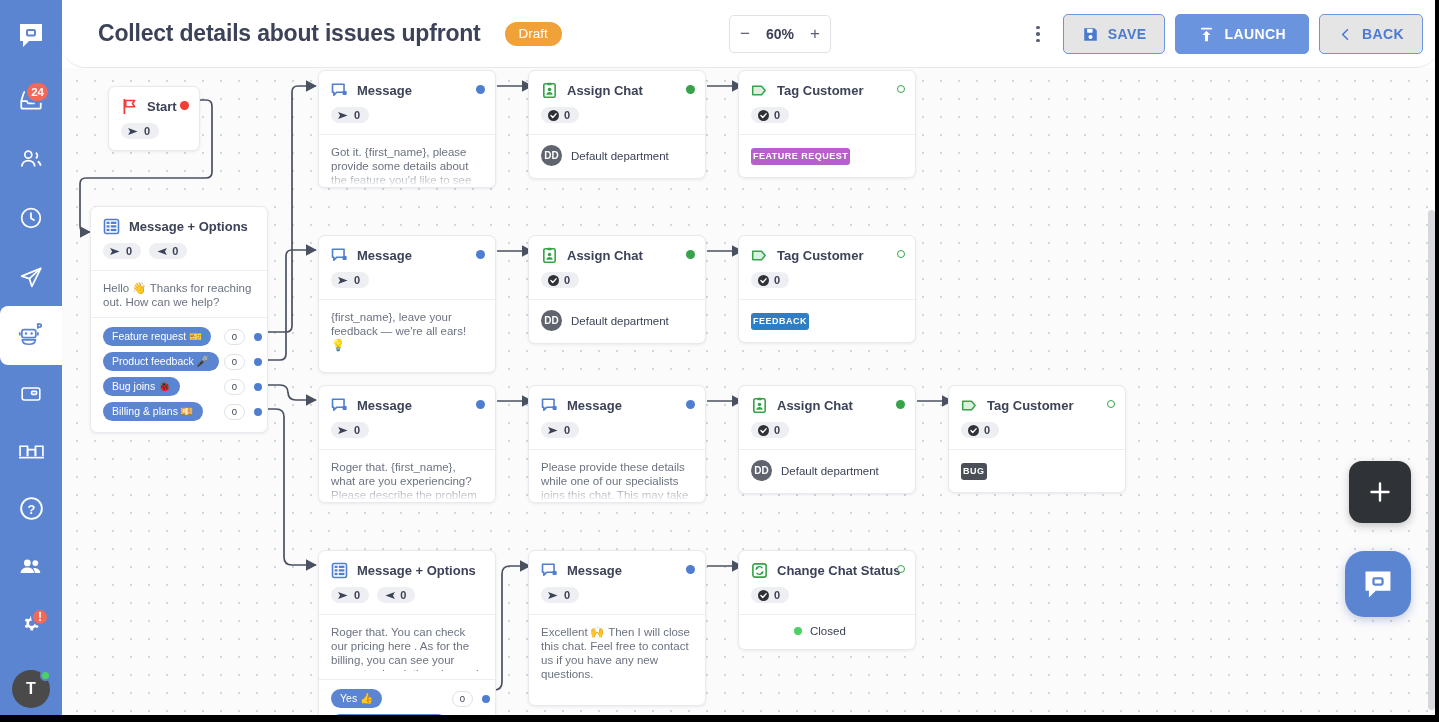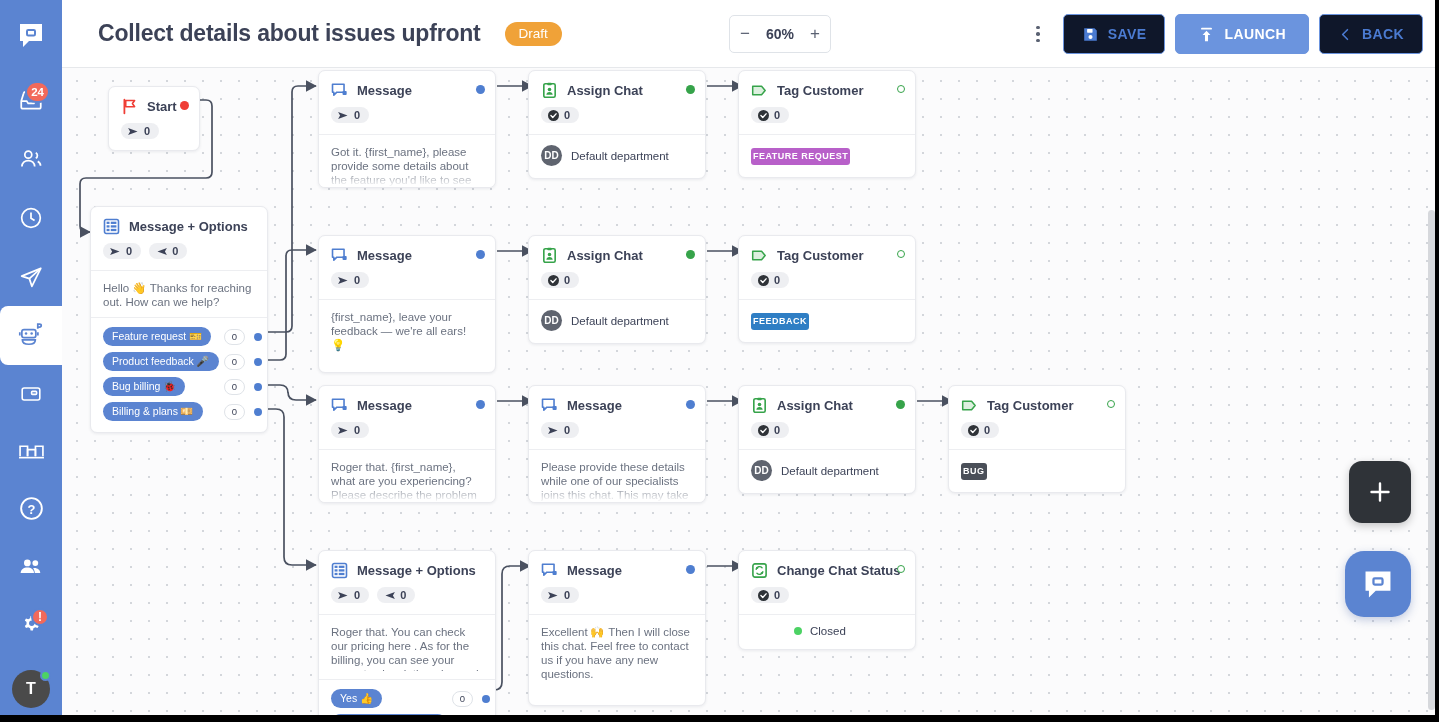--- a/index.html
+++ b/index.html
@@ -62,20 +62,21 @@
   }
 
   
   #header {
     position: absolute; left: 62px; top: 0;
     width: 1377px; height: 68px;
     background: #ffffff;
     border-bottom: 1px solid #e6e8eb;
     display: flex; align-items: center;
     z-index: 30;
+    border-radius: 23px;
   }
   #page-title {
     margin-left: 36px;
     font-size: 23px; font-weight: bold; color: #3c4257;
     letter-spacing: -0.2px;
     white-space: nowrap;
   }
   #draft-badge {
     margin-left: 24px;
     background: #f0a238; color: #fff;
@@ -106,21 +107,21 @@
   }
   .kebab {
     width: 22px; height: 40px; margin-right: 4px;
     display: flex; flex-direction: column; align-items: center;
     justify-content: center; gap: 3px; cursor: pointer;
   }
   .kebab i { width: 3.5px; height: 3.5px; border-radius: 50%; background: #5a6172; display:block;}
   .hbtn {
     height: 40px; padding: 0 18px;
     border: 1px solid #6b94de; border-radius: 5px;
-    background: #0f172a; color: #4b7bd1;
+    background: #e5e5e5; color: #4b7bd1;
     font-size: 14px; font-weight: bold; letter-spacing: .4px;
     display: flex; align-items: center; gap: 9px;
     cursor: pointer; white-space: nowrap;
   }
   .hbtn.primary {
     background: #6b94de; border-color: #6b94de; color: #fff;
     padding: 0 22px;
   }
   .hbtn svg { display: block; }
 
@@ -513,21 +514,21 @@
               <span class="chip">Feature request 🎫</span>
               <span class="opt-count">0</span>
               <span class="opt-port"></span>
             </div>
             <div class="opt-row">
               <span class="chip">Product feedback 🎤</span>
               <span class="opt-count">0</span>
               <span class="opt-port"></span>
             </div>
             <div class="opt-row">
-              <span class="chip">Bug billing 🐞</span>
+              <span class="chip">Bug joins 🐞</span>
               <span class="opt-count">0</span>
               <span class="opt-port"></span>
             </div>
             <div class="opt-row">
               <span class="chip">Billing &amp; plans 💴</span>
               <span class="opt-count">0</span>
               <span class="opt-port"></span>
             </div>
           </div>
         </div>

